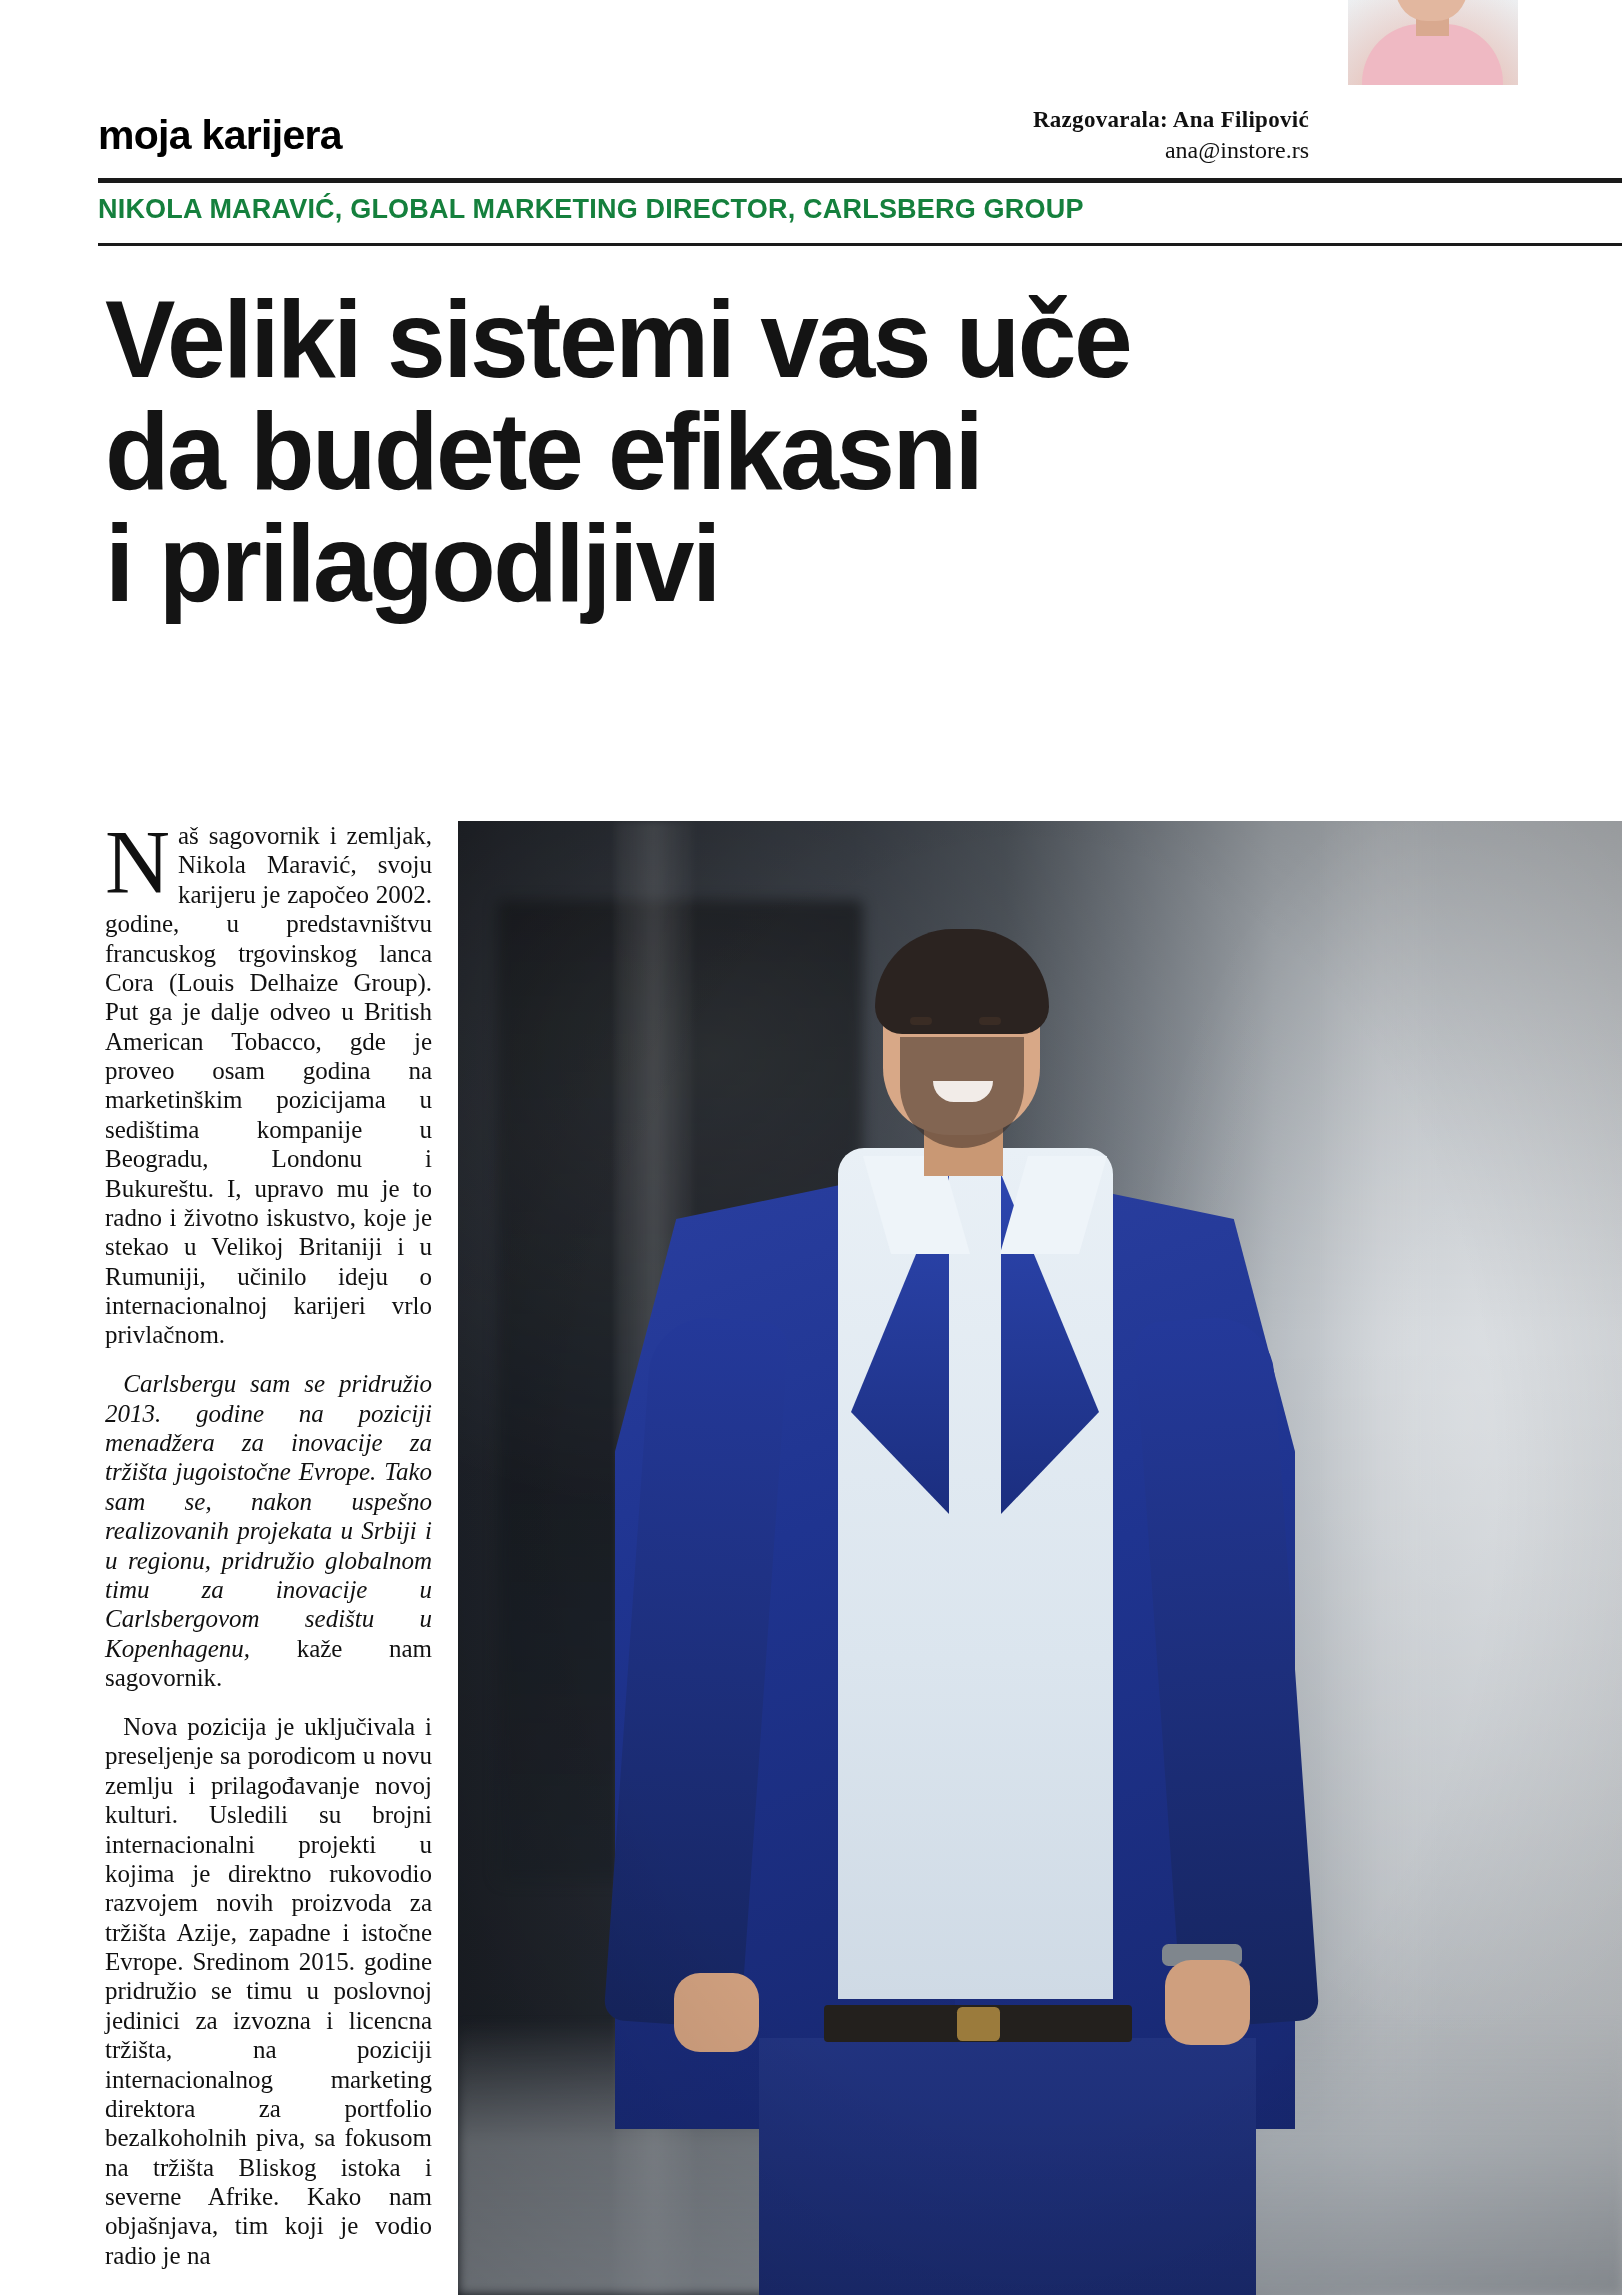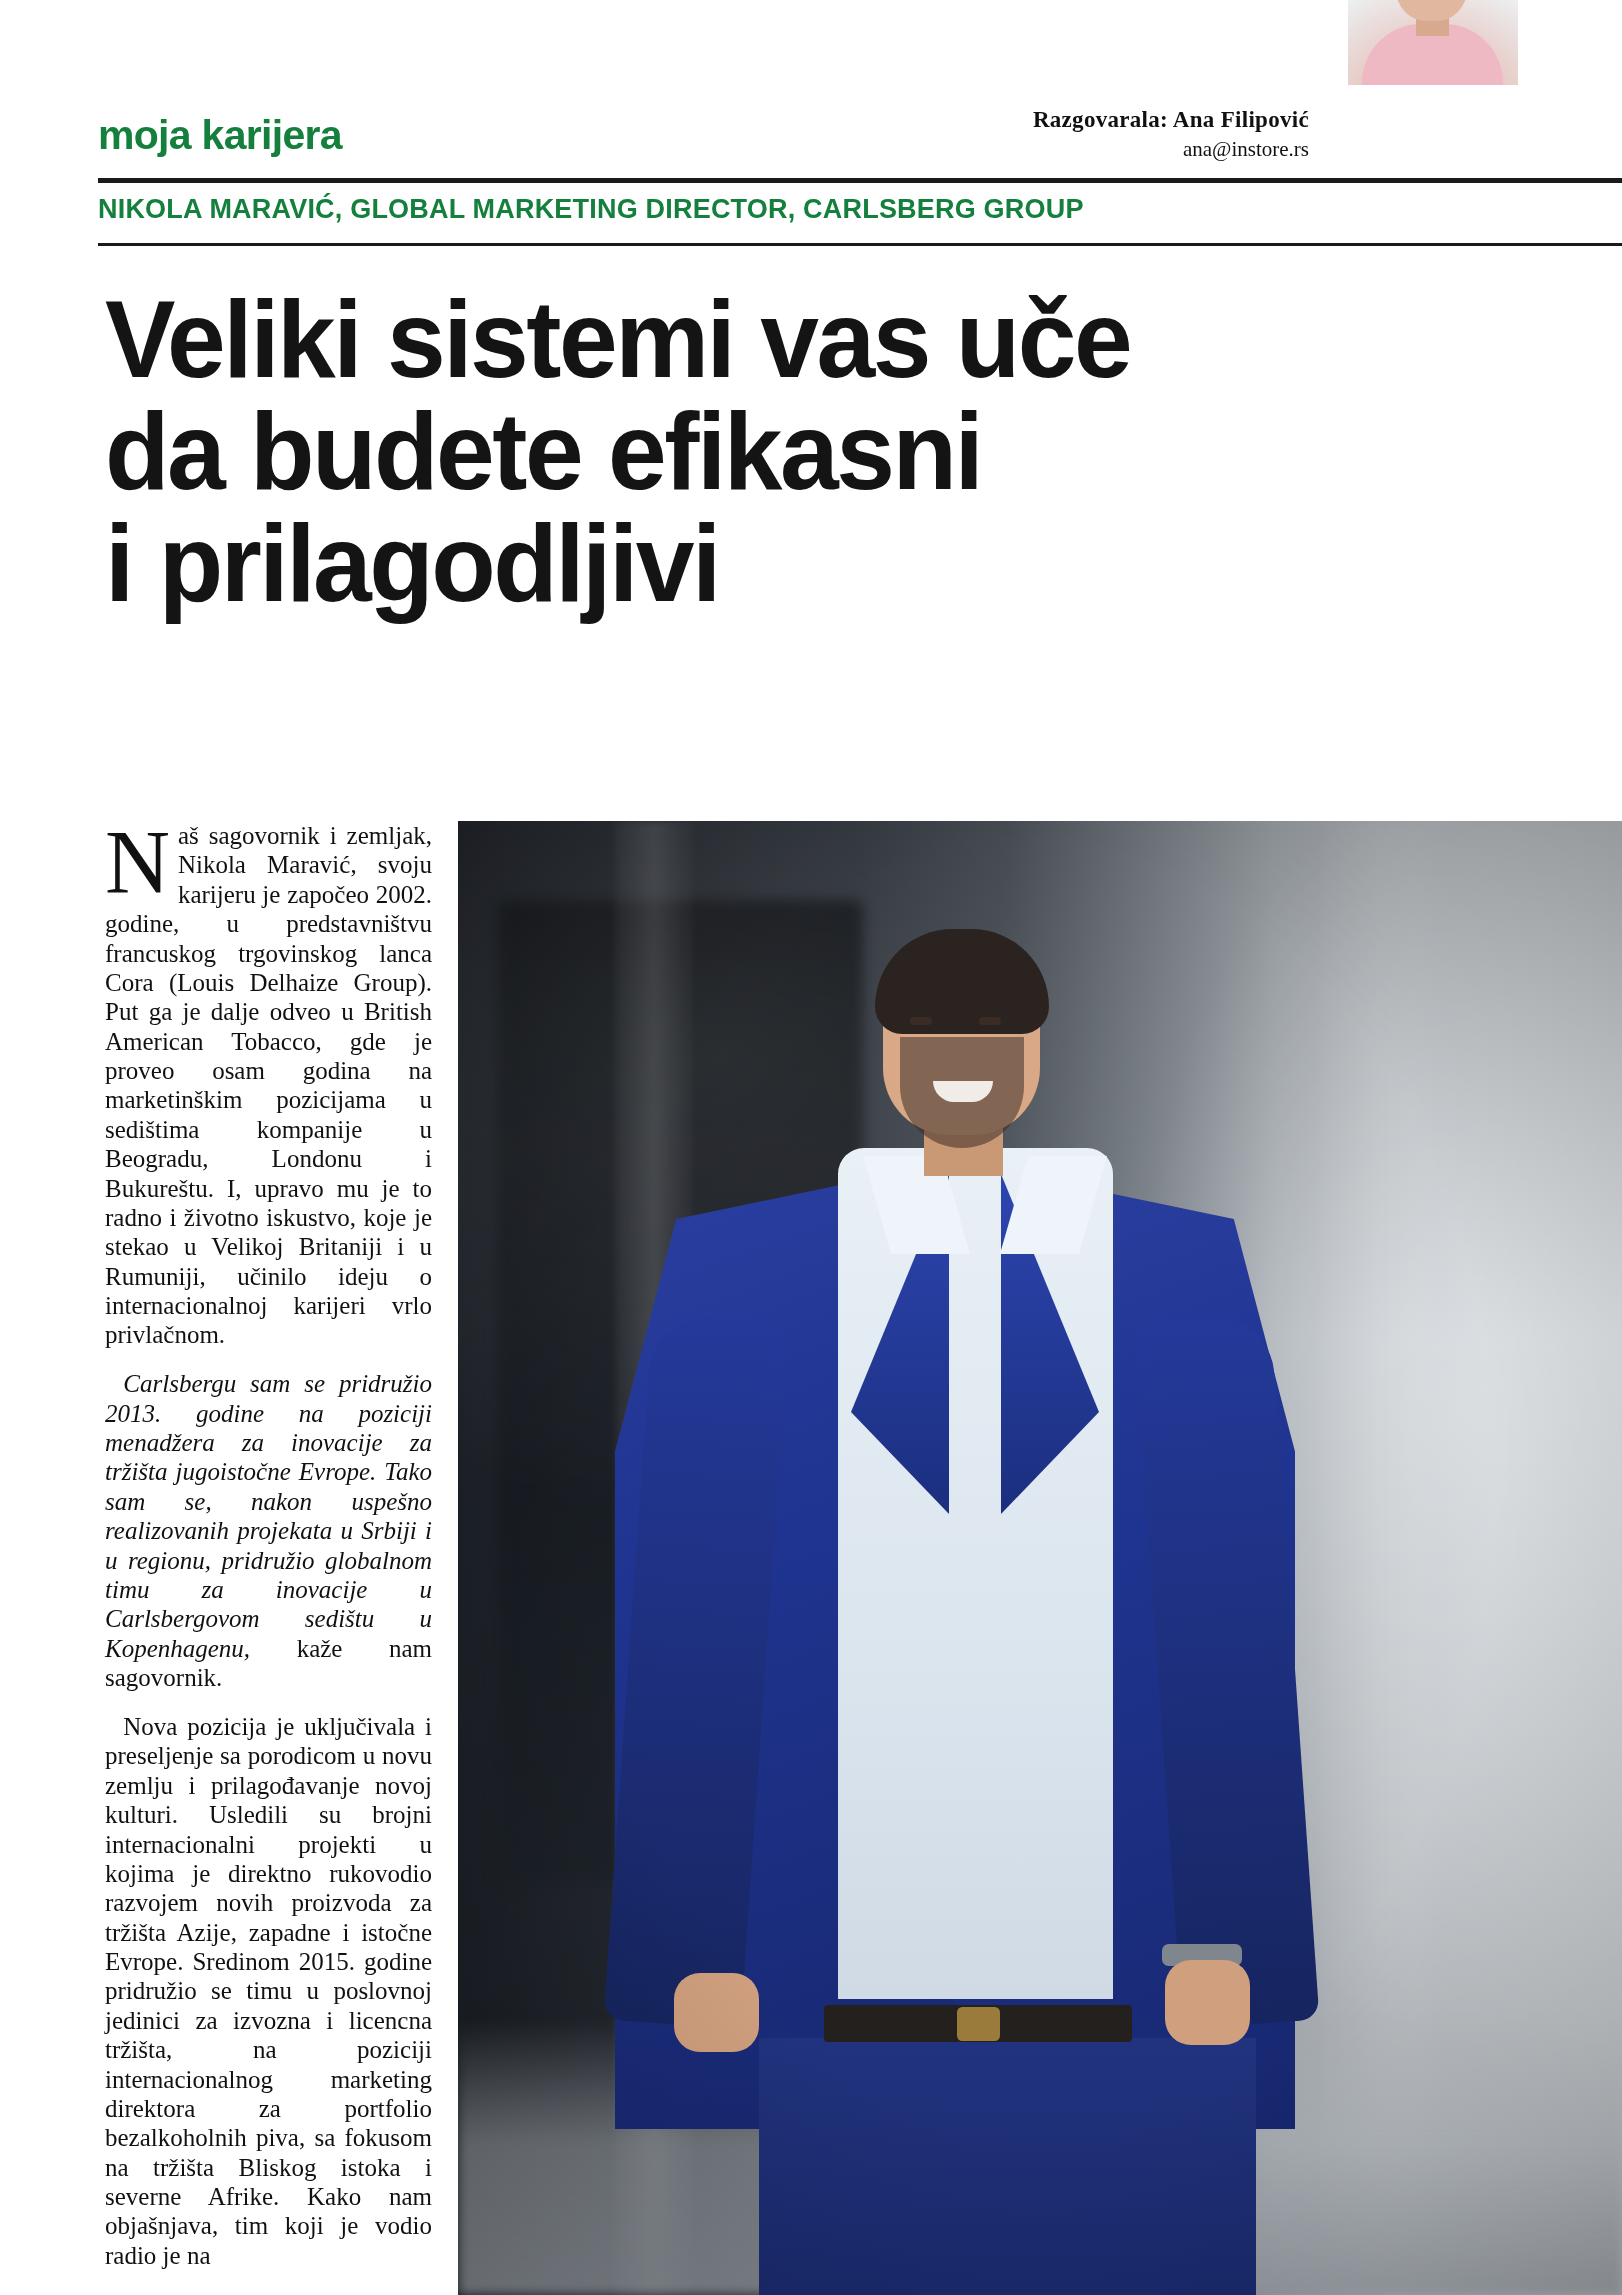--- a/index.html
+++ b/index.html
@@ -25,39 +25,39 @@
     height: 85px;
   }
   .kicker {
     position: absolute;
     left: 0;
     top: 14.4px;
     font-family: "Liberation Sans", sans-serif;
     font-weight: bold;
     font-size: 41px;
     letter-spacing: -0.7px;
-    color: #15803d;
+    color: #000000;
   }
   .byline {
     position: absolute;
     right: 314px;
     top: 9.2px;
     text-align: right;
     font-family: "Liberation Serif", serif;
     color: #111111;
     margin-left: 16px;
   }
   .byline .b1 {
     font-size: 23px;
     font-weight: bold;
     letter-spacing: 0.3px;
     white-space: nowrap;
   }
   .byline .b2 {
-    font-size: 21px;
+    font-size: 24px;
     margin-top: 3.9px;
     white-space: nowrap;
   }
 
   .author-photo {
     position: absolute;
     left: 1348px;
     top: -98px;
     width: 170px;
     height: 183px;

